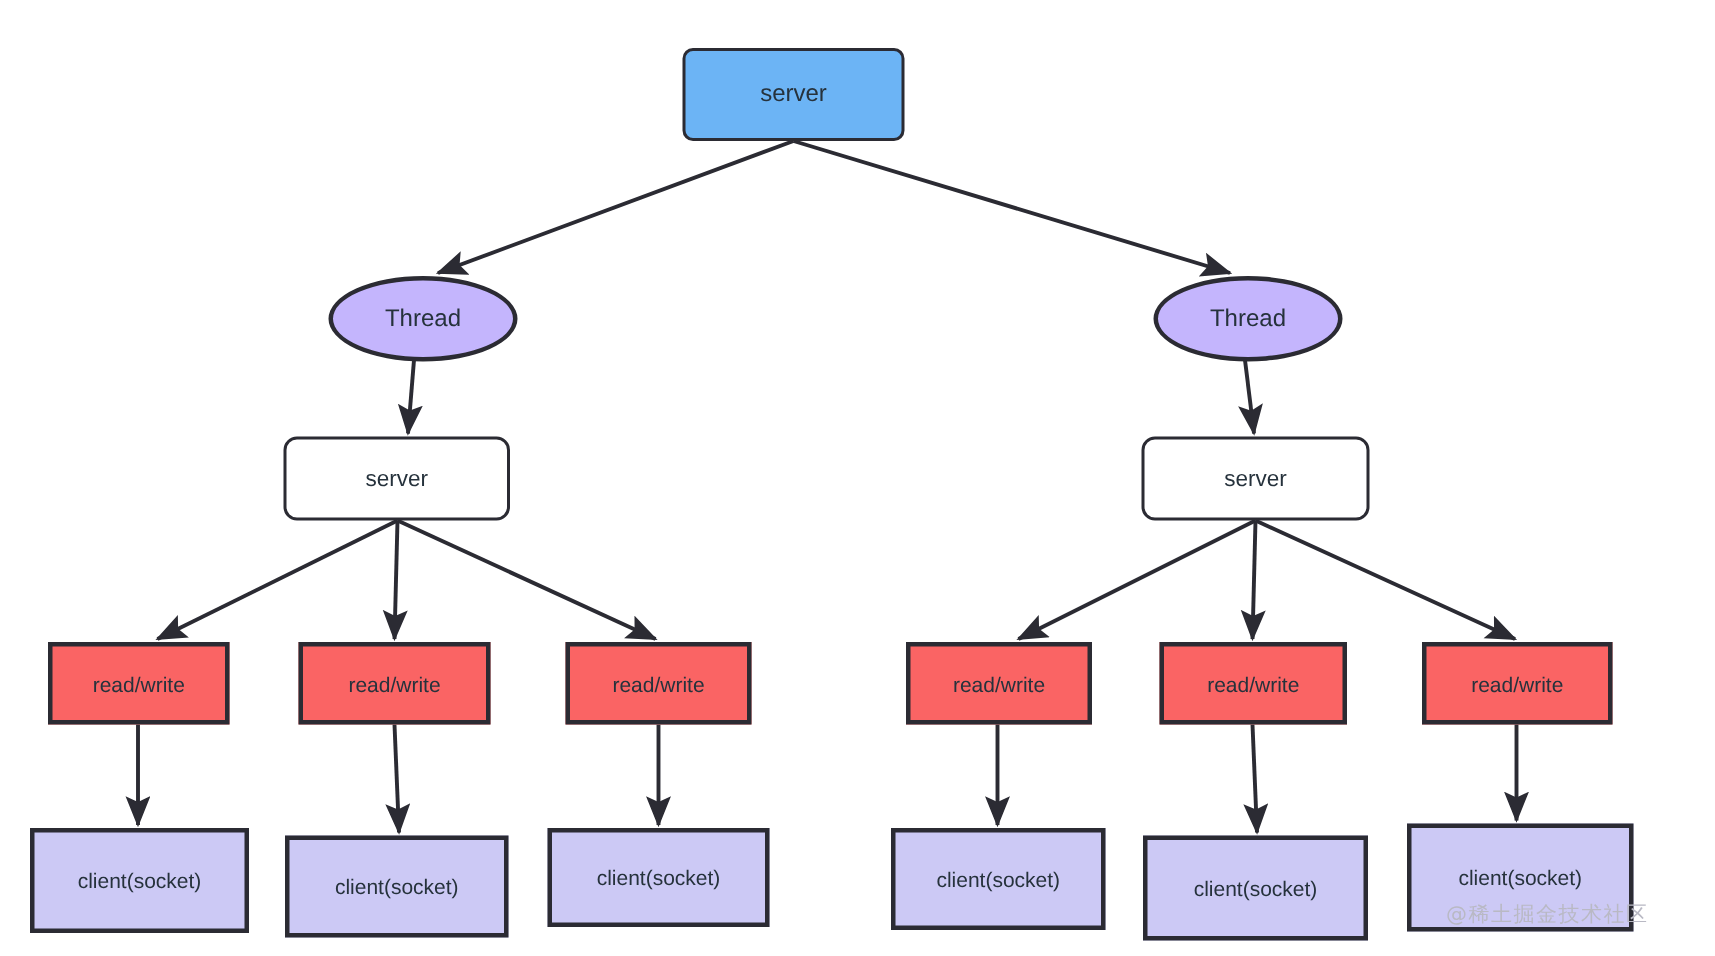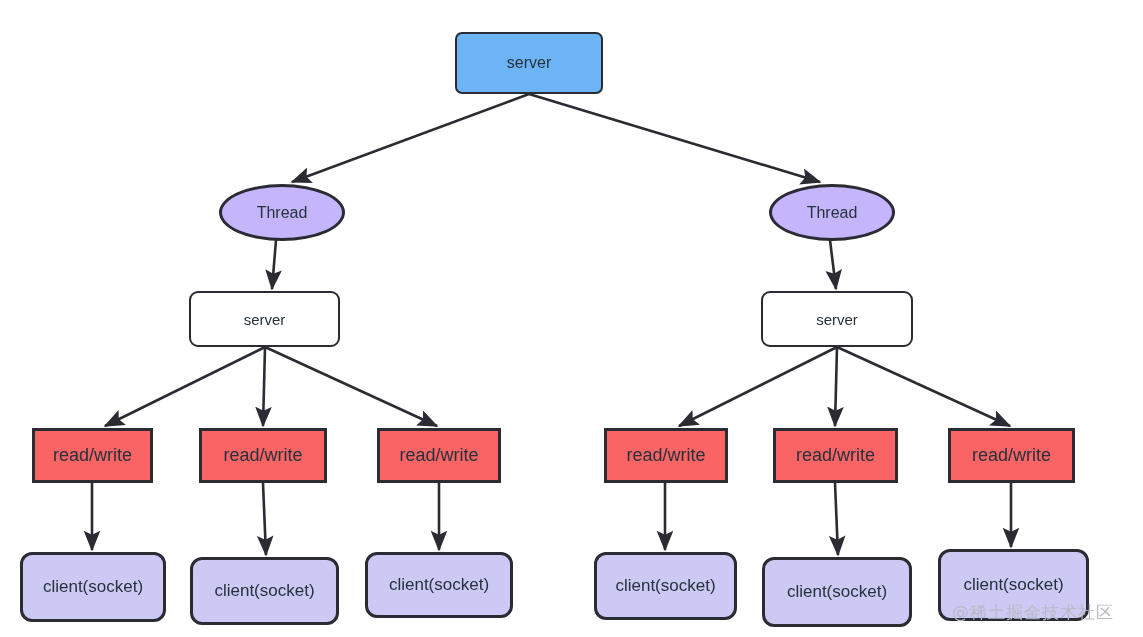--- a/index.html
+++ b/index.html
@@ -49,38 +49,39 @@
     border-width: 3px;
   }
   .node-server2 {
     background: #ffffff;
     border-radius: 9px;
     font-size: 15px;
   }
   .node-rw {
     background: #fa6464;
     border-radius: 0;
-    font-size: 18px;
+    font-size: 14px;
     border-width: 3px;
   }
   .node-client {
     background: #ccc9f5;
-    border-radius: 12px;
-    font-size: 17px;
+    border-radius: 0;
+    font-size: 14px;
     border-width: 3px;
   }
   .watermark {
     position: absolute;
     z-index: 5;
     color: #b9b9c4;
-    font-size: 17px;
+    font-size: 14px;
     letter-spacing: 1px;
     white-space: nowrap;
     font-family: "DejaVu Sans", sans-serif;
     pointer-events: none;
+    margin-left: 12px;
   }
 </style>
 </head>
 <body>
 
 <div id="canvas">
 
   <svg id="edges" viewBox="0 0 1143 637" xmlns="http://www.w3.org/2000/svg">
     <defs>
       <marker id="arrowhead" markerWidth="9" markerHeight="9" refX="7.4" refY="3.2" orient="auto" markerUnits="strokeWidth">

